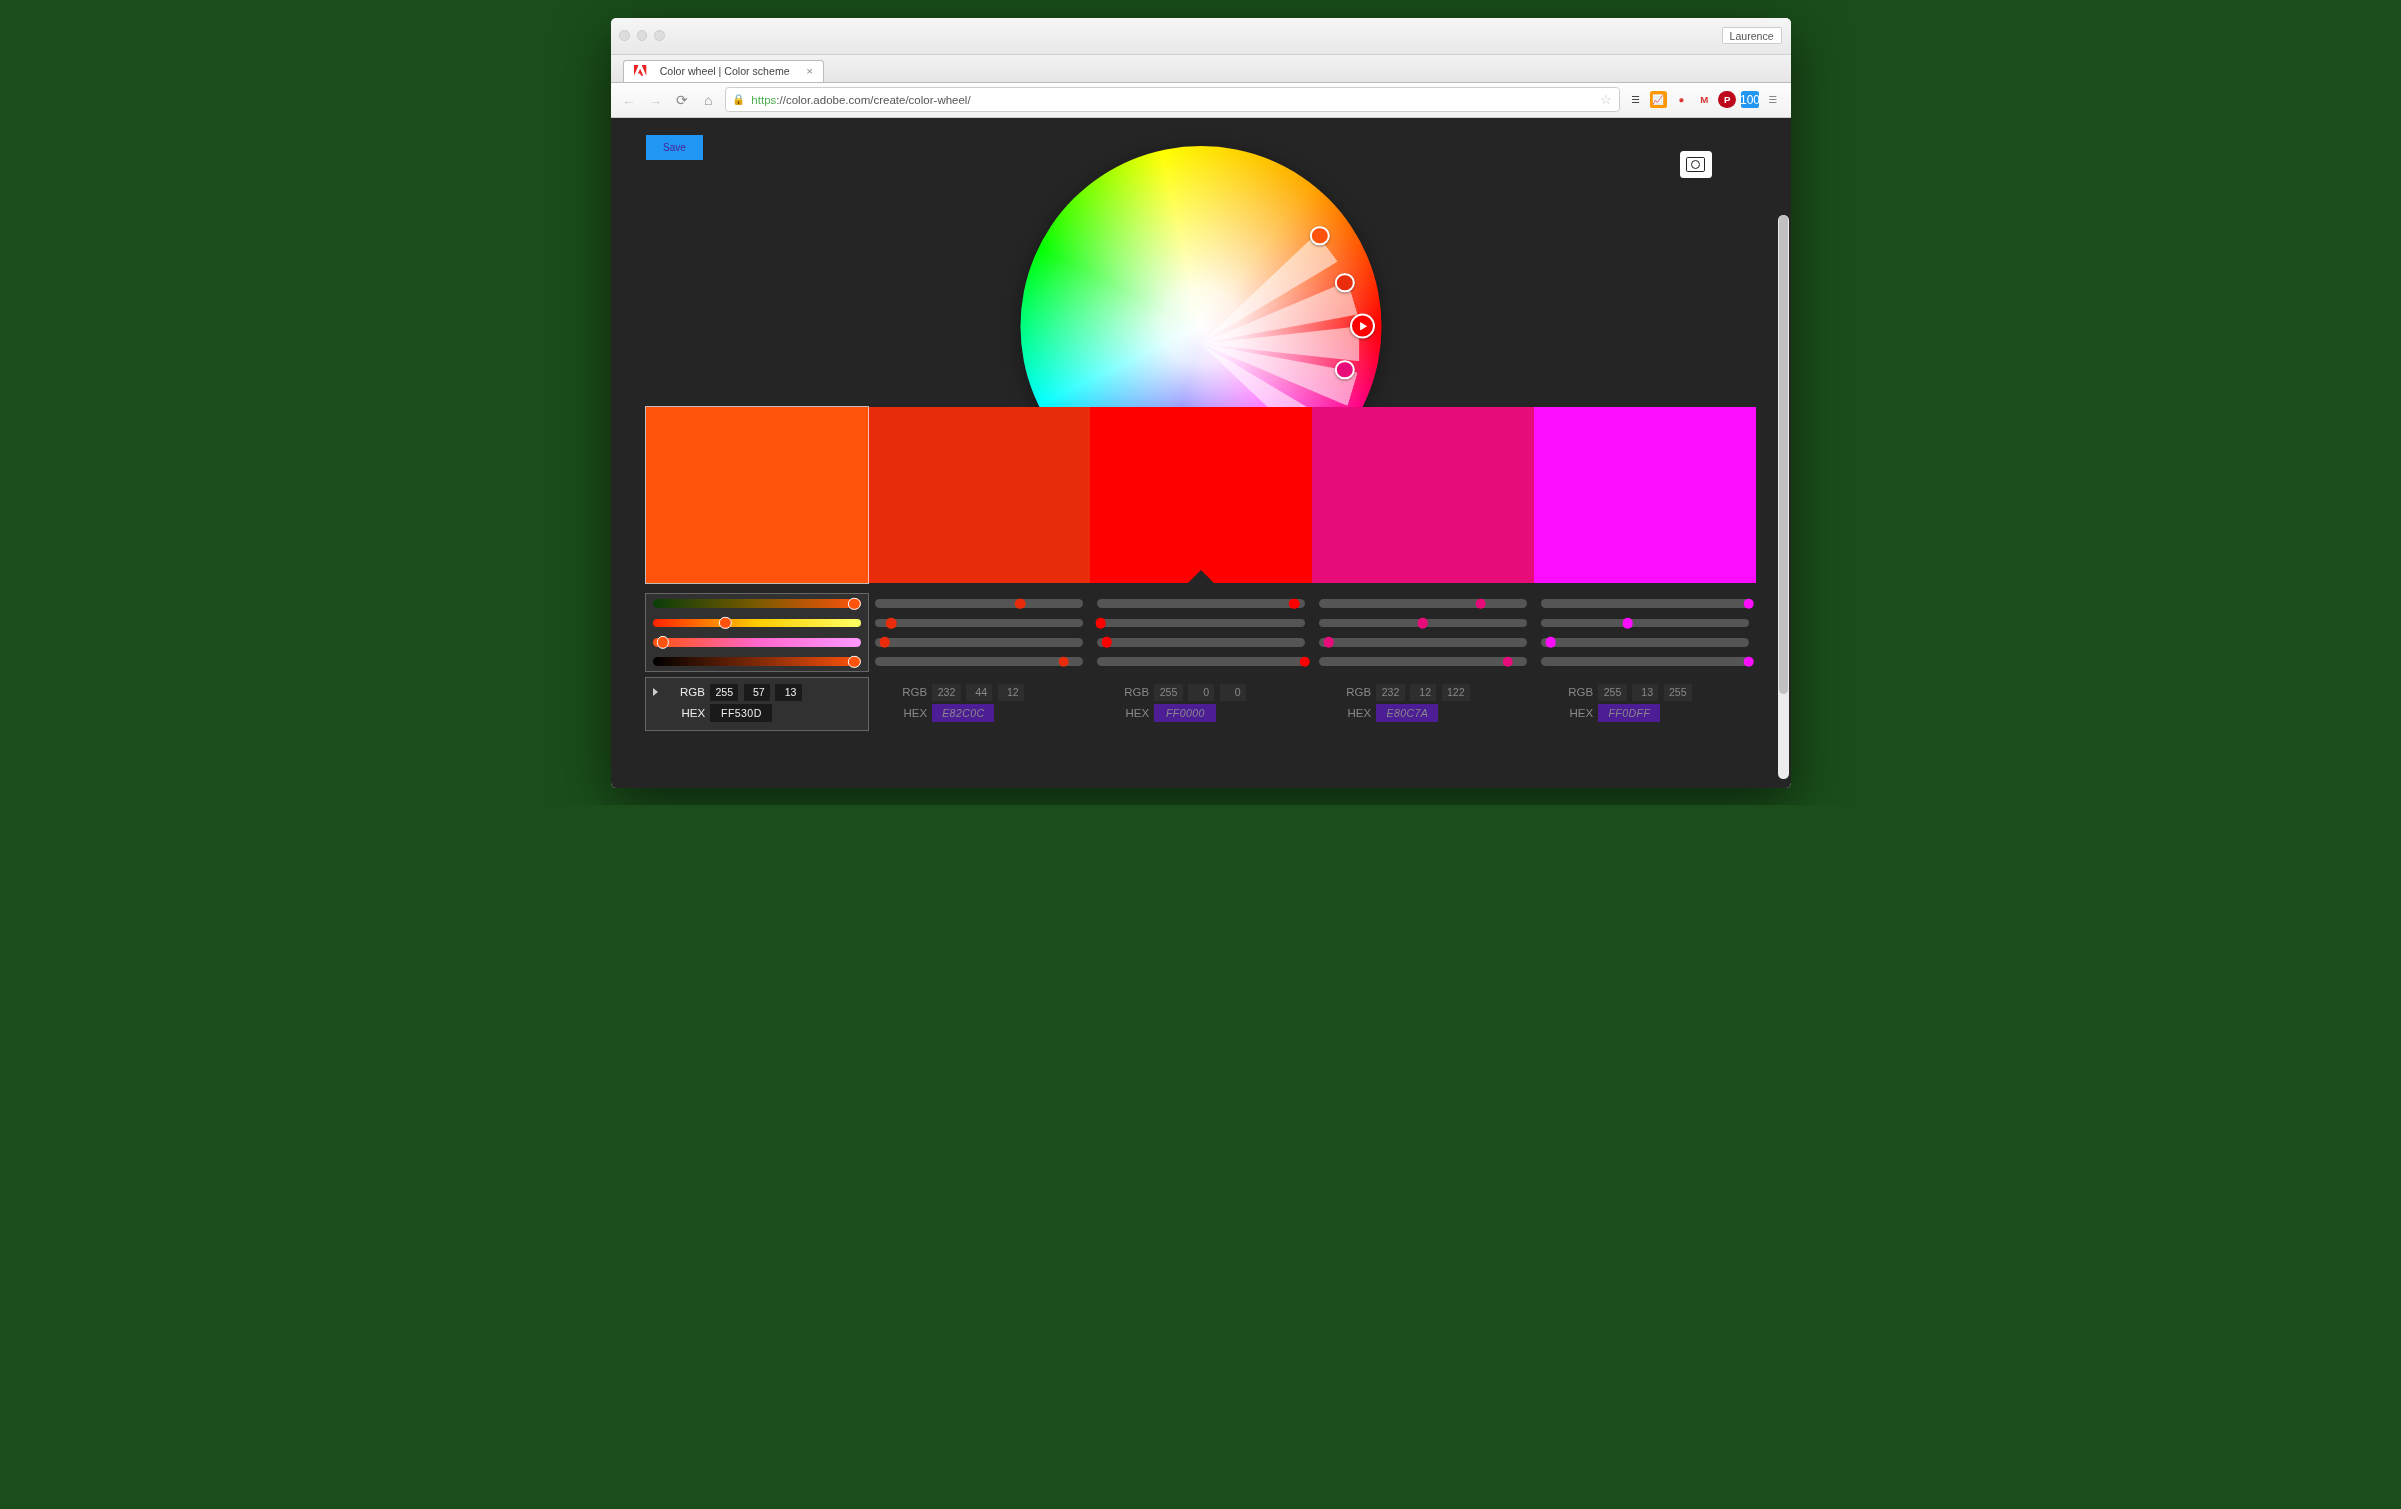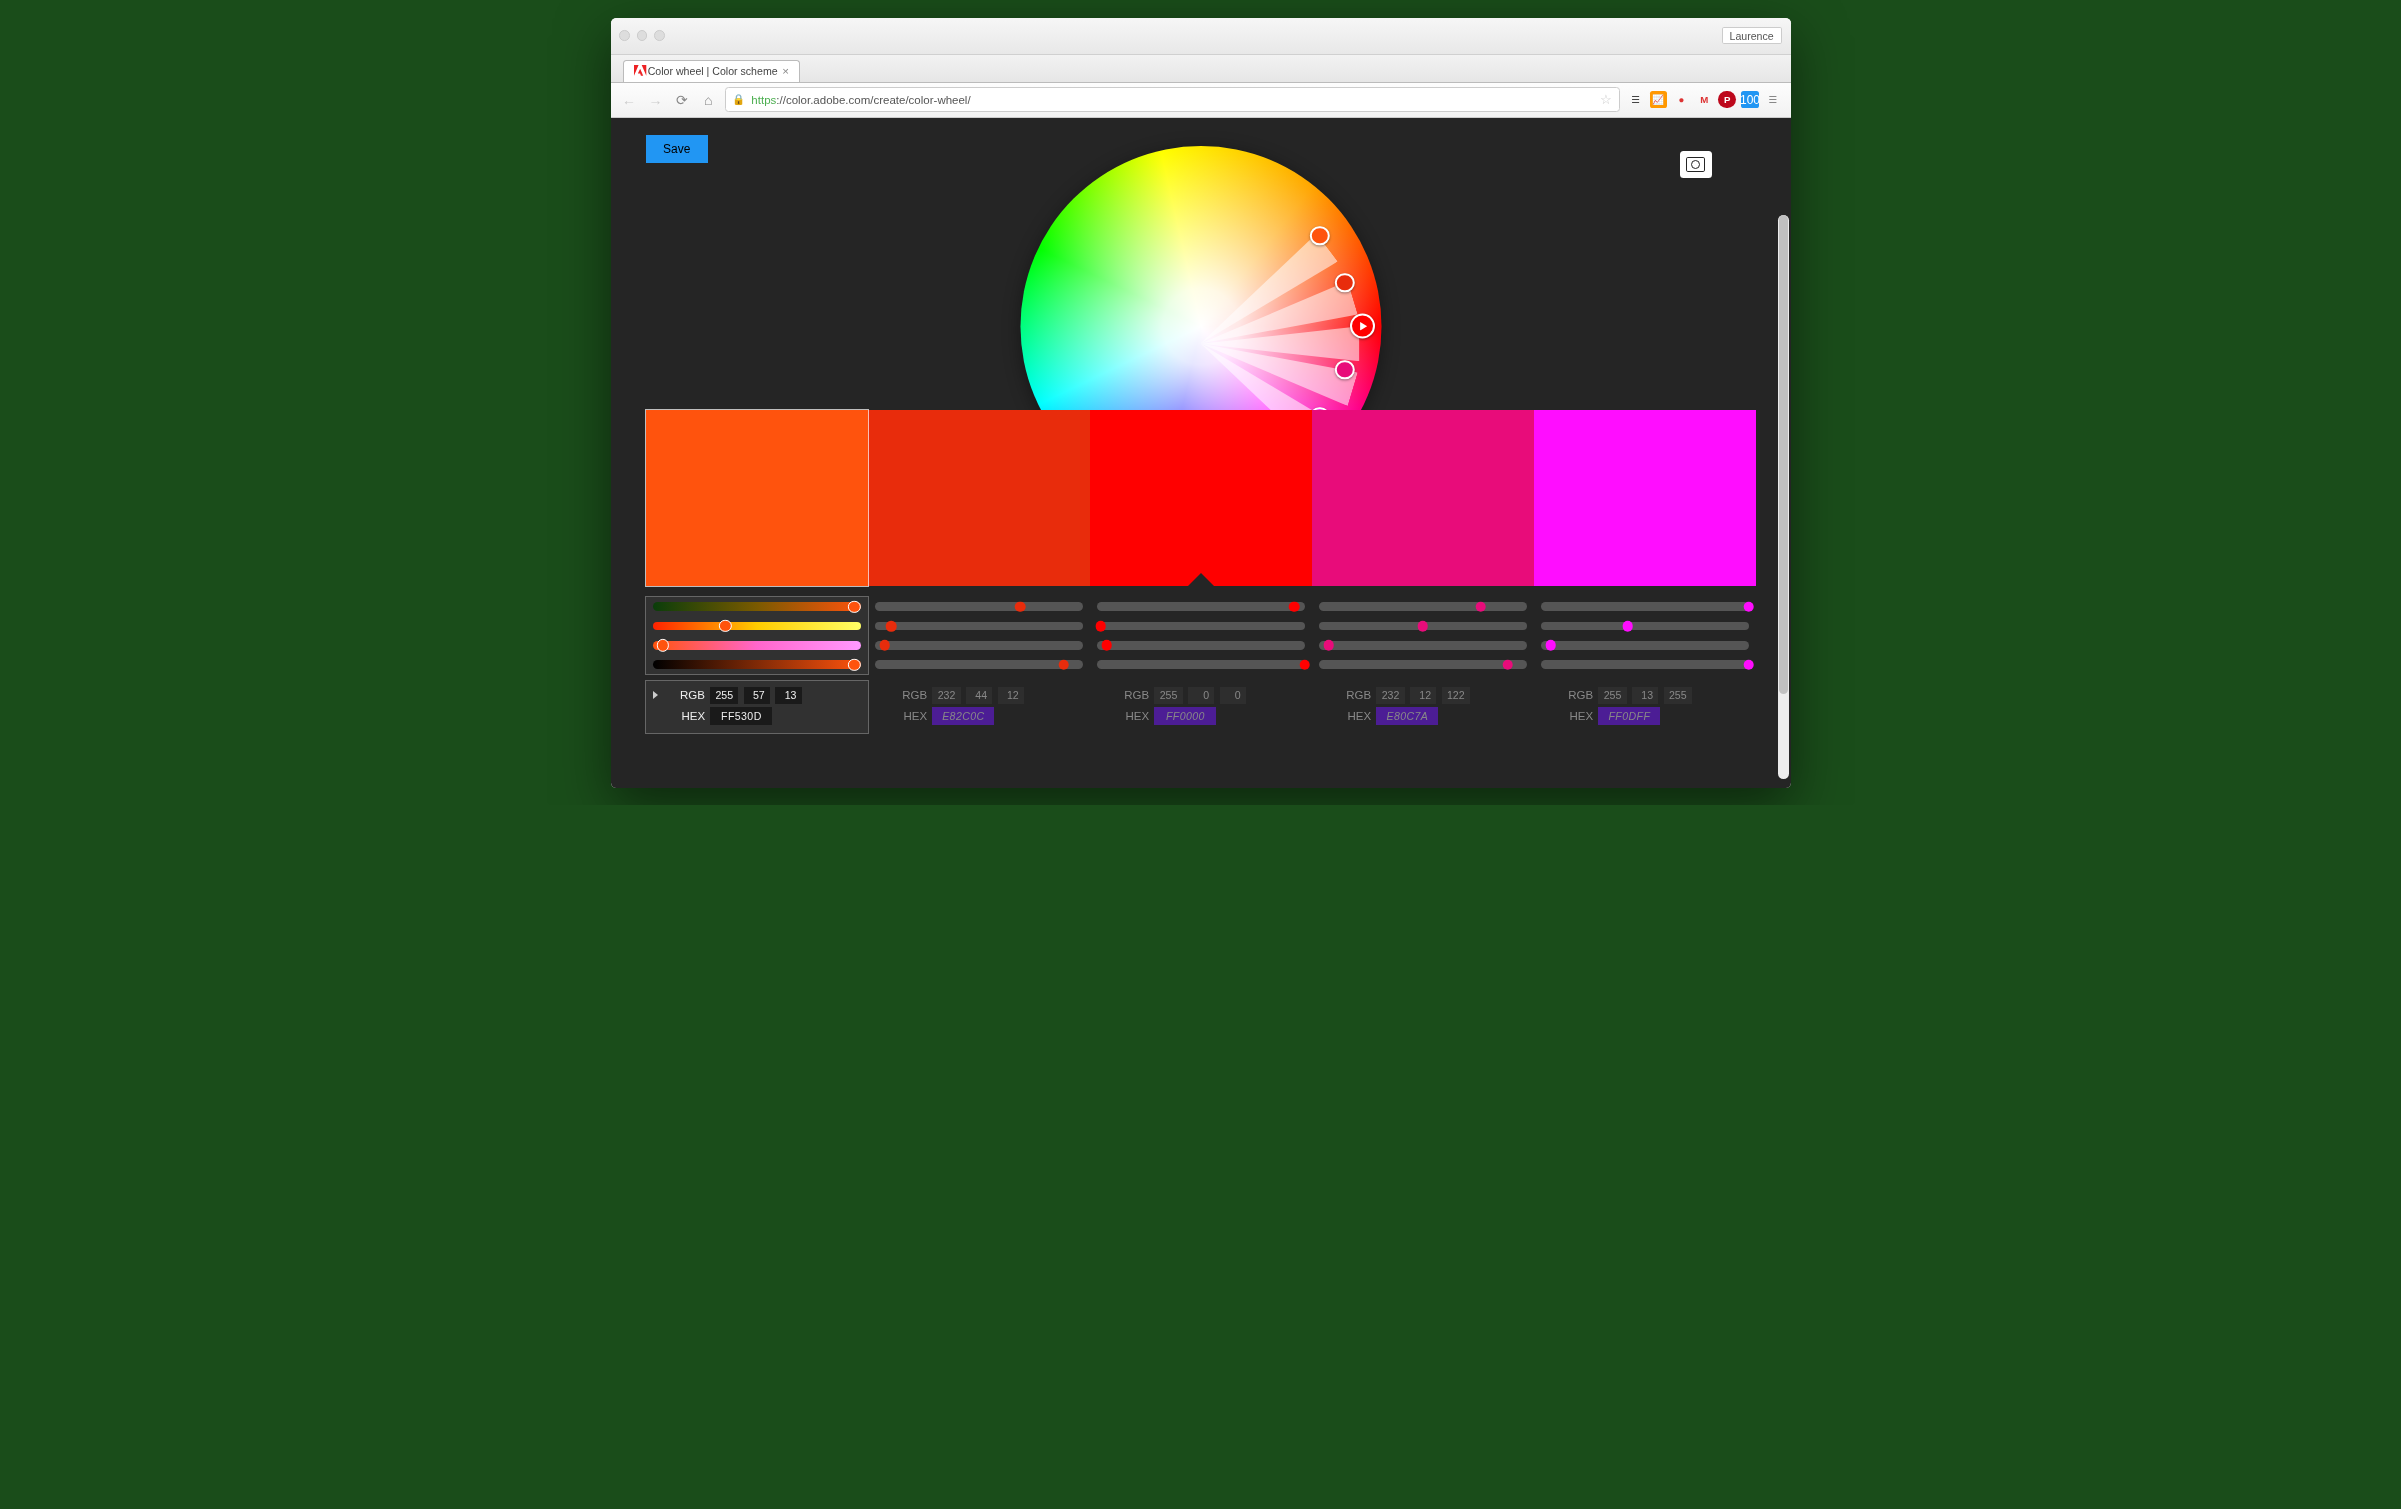--- a/index.html
+++ b/index.html
@@ -3,36 +3,36 @@
 <meta charset="utf-8">
 <style>
 * { margin: 0; padding: 0; box-sizing: border-box; font-family: -apple-system, BlinkMacSystemFont, 'Segoe UI', Arial, sans-serif; }
 body { background: #1a4d1a; padding: 17.6px; }
 .mac-window { background: #fff; border-radius: 5.3px; overflow: hidden; width: 1180px; margin: 0 auto; box-shadow: 0 17.6px 53px rgba(0,0,0,0.5); }
 .titlebar { background: linear-gradient(#f6f6f6,#e8e8e8); height: 37px; display: flex; align-items: center; padding: 0 8.8px; border-bottom: 0.9px solid #d0d0d0; position: relative; }
 .traffic { display: flex; gap: 7px; }
 .traffic span { width: 10.6px; height: 10.6px; border-radius: 50%; background: #ddd; border: 0.9px solid #ccc; }
 .user-badge { margin-left: auto; font-size: 10.6px; color: #555; padding: 1.8px 7px; border: 0.9px solid #ccc; border-radius: 1.8px; background: #fff; }
 .tabbar { background: linear-gradient(#f2f2f2,#e6e6e6); height: 28px; display: flex; align-items: flex-end; padding-left: 12.3px; border-bottom: 0.9px solid #bbb; }
-.tab { background: #fff; border: 0.9px solid #bbb; border-bottom: none; border-radius: 3.5px 3.5px 0 0; padding: 4.4px 10.6px; font-size: 10.6px; color: #444; display: flex; align-items: center; gap: 1px; max-width: 203px; }
+.tab { background: #fff; border: 0.9px solid #bbb; border-bottom: none; border-radius: 3.5px 3.5px 0 0; padding: 4.4px 10.6px; font-size: 10.6px; color: #444; display: flex; align-items: center; gap: 13px; max-width: 203px; }
 .tab .favicon { width: 12.3px; height: 12.3px; display:inline-block; }
 .tab-title { white-space: nowrap; overflow: hidden; text-overflow: ellipsis; flex:1; }
 .tab-close { color:#888; font-size:11.5px; margin-left:3.5px; }
 .toolbar { background: linear-gradient(#fdfdfd,#f2f2f2); height: 35px; display: flex; align-items: center; padding: 0 8.8px; gap: 7px; border-bottom: 0.9px solid #ccc; }
 .nav-btn { width: 19.4px; height: 19.4px; display: flex; align-items: center; justify-content: center; color: #888; cursor: pointer; font-size: 14px; }
 .nav-btn.disabled { color: #ccc; }
 .url-bar { flex: 1; height: 25px; background: #fff; border: 0.9px solid #ccc; border-radius: 3.5px; display: flex; align-items: center; padding: 0 7px; font-size: 11.5px; color: #333; }
 .lock-icon { color: #4caf50; margin-right: 5.3px; font-size: 10.6px; }
 .url-https { color: #4caf50; }
 .url-rest { color: #555; }
 .star-icon { color: #ccc; margin-left: auto; font-size: 13.2px; }
 .ext-icons { display: flex; gap: 5.3px; align-items: center; }
 .ext-icons span { width: 17.6px; height: 17.6px; display: flex; align-items: center; justify-content: center; font-size: 9.7px; border-radius: 2.6px; }
 .content { background: #252525; min-height: 670px; position: relative; padding: 17.6px 35px 26.4px 35px; display:flex; flex-direction:column; }
-.save-btn { background: #2196f3; color: #000000; border: none; padding: 7px 17.6px; font-size: 12px; cursor: pointer; }
+.save-btn { background: #2196f3; color: #4c1d95; border: none; padding: 7px 17.6px; font-size: 10px; cursor: pointer; }
 .camera-btn { position: absolute; top: 16px; right: 44px; width: 32px; height: 26.4px; background: #fff; border-radius: 3.5px; display: flex; align-items: center; justify-content: center; cursor: pointer; }
 .camera-btn::before { content:''; width:17.6px; height:12.3px; border:1.8px solid #252525; border-radius:1.8px; position:relative; }
 .camera-btn::after { content:''; position:absolute; width:7px; height:7px; border:1.8px solid #252525; border-radius:50%; }
 .rule-panel { background: #3a3a3a; width: 220px; margin-top: 17.6px; color: #ccc; }
 .rule-header { padding: 10.6px 16px; font-size: 14px; border-bottom: 0.9px solid #2a2a2a; display: flex; justify-content: space-between; align-items: center; cursor: pointer; }
 .rule-chevron { font-size: 12.3px; color:#999; letter-spacing:-2.6px; transform:rotate(90deg); }
 .rule-item { padding: 12.3px 16px; font-size: 12.3px; display: flex; align-items: center; gap: 10.6px; background:#333; cursor: pointer; }
 .rule-radio { width: 10.6px; height: 10.6px; border: 1.8px solid #aaa; border-radius: 50%; display: inline-block; position: relative; }
 .rule-radio.selected::after { content:''; width:3.5px; height:3.5px; background:#aaa; border-radius:50%; position:absolute; top:1.8px; left:1.8px; }
 .wheel-container { position: absolute; top: 10.6px; left: 50%; transform: translateX(-50%); width: 361px; height: 361px; }

